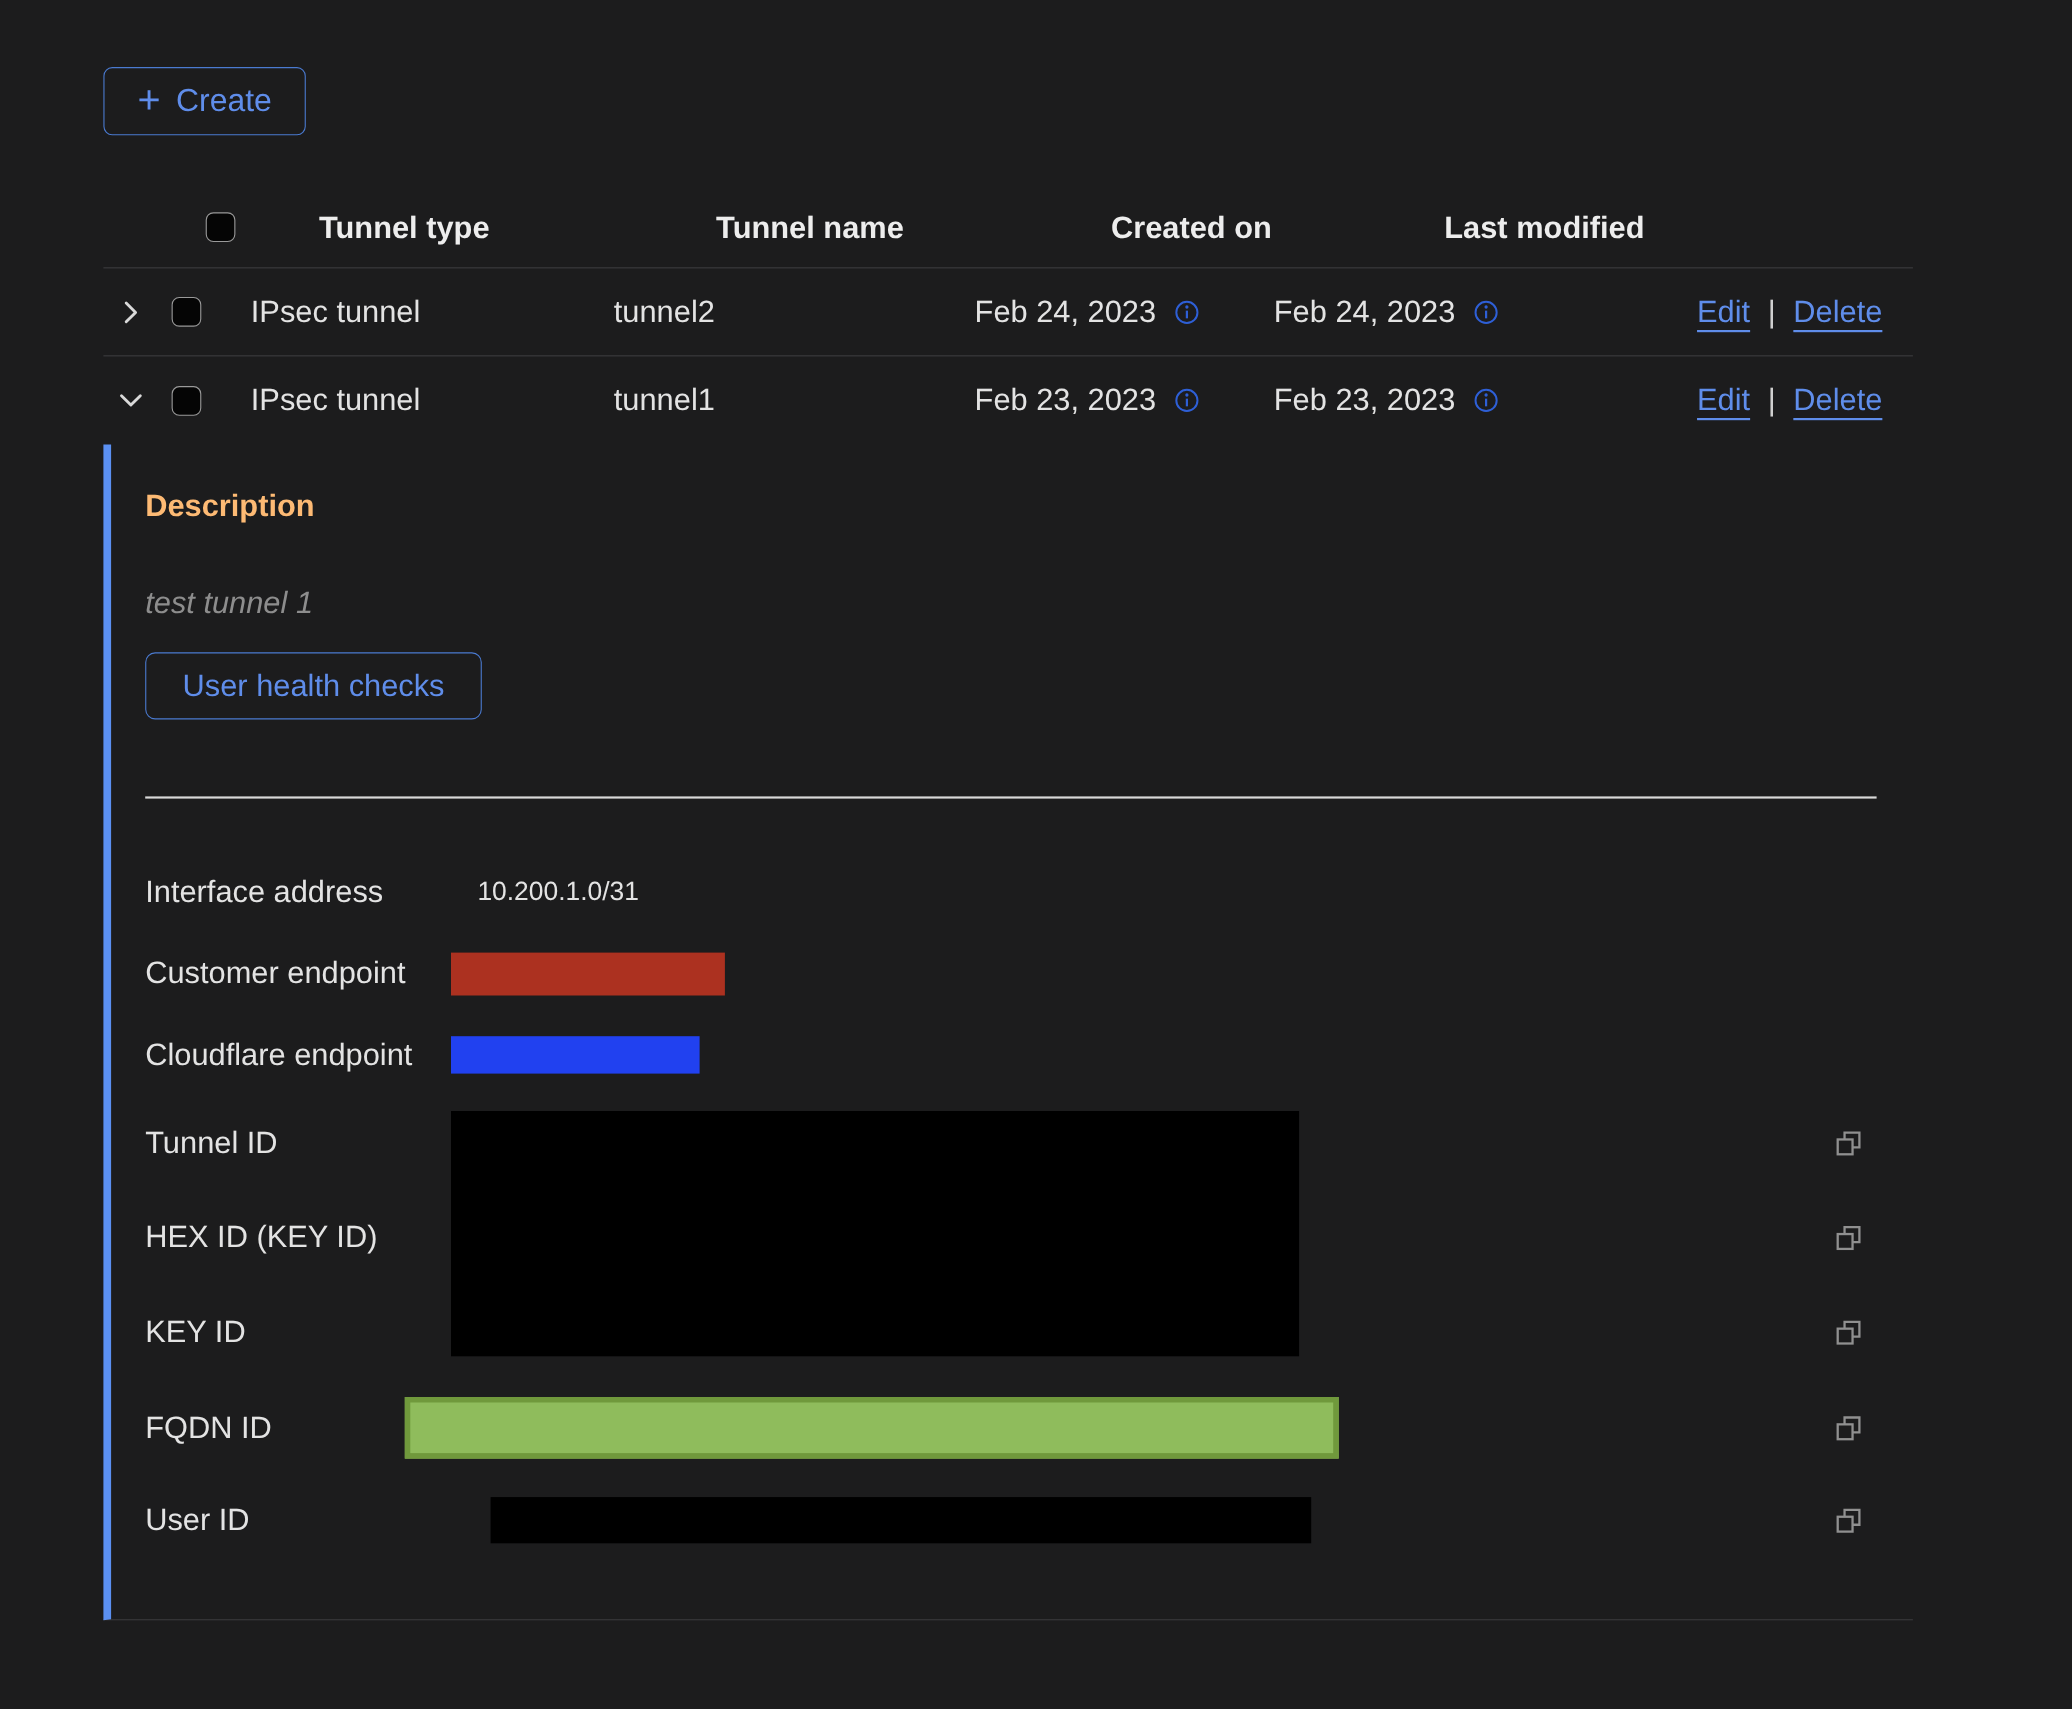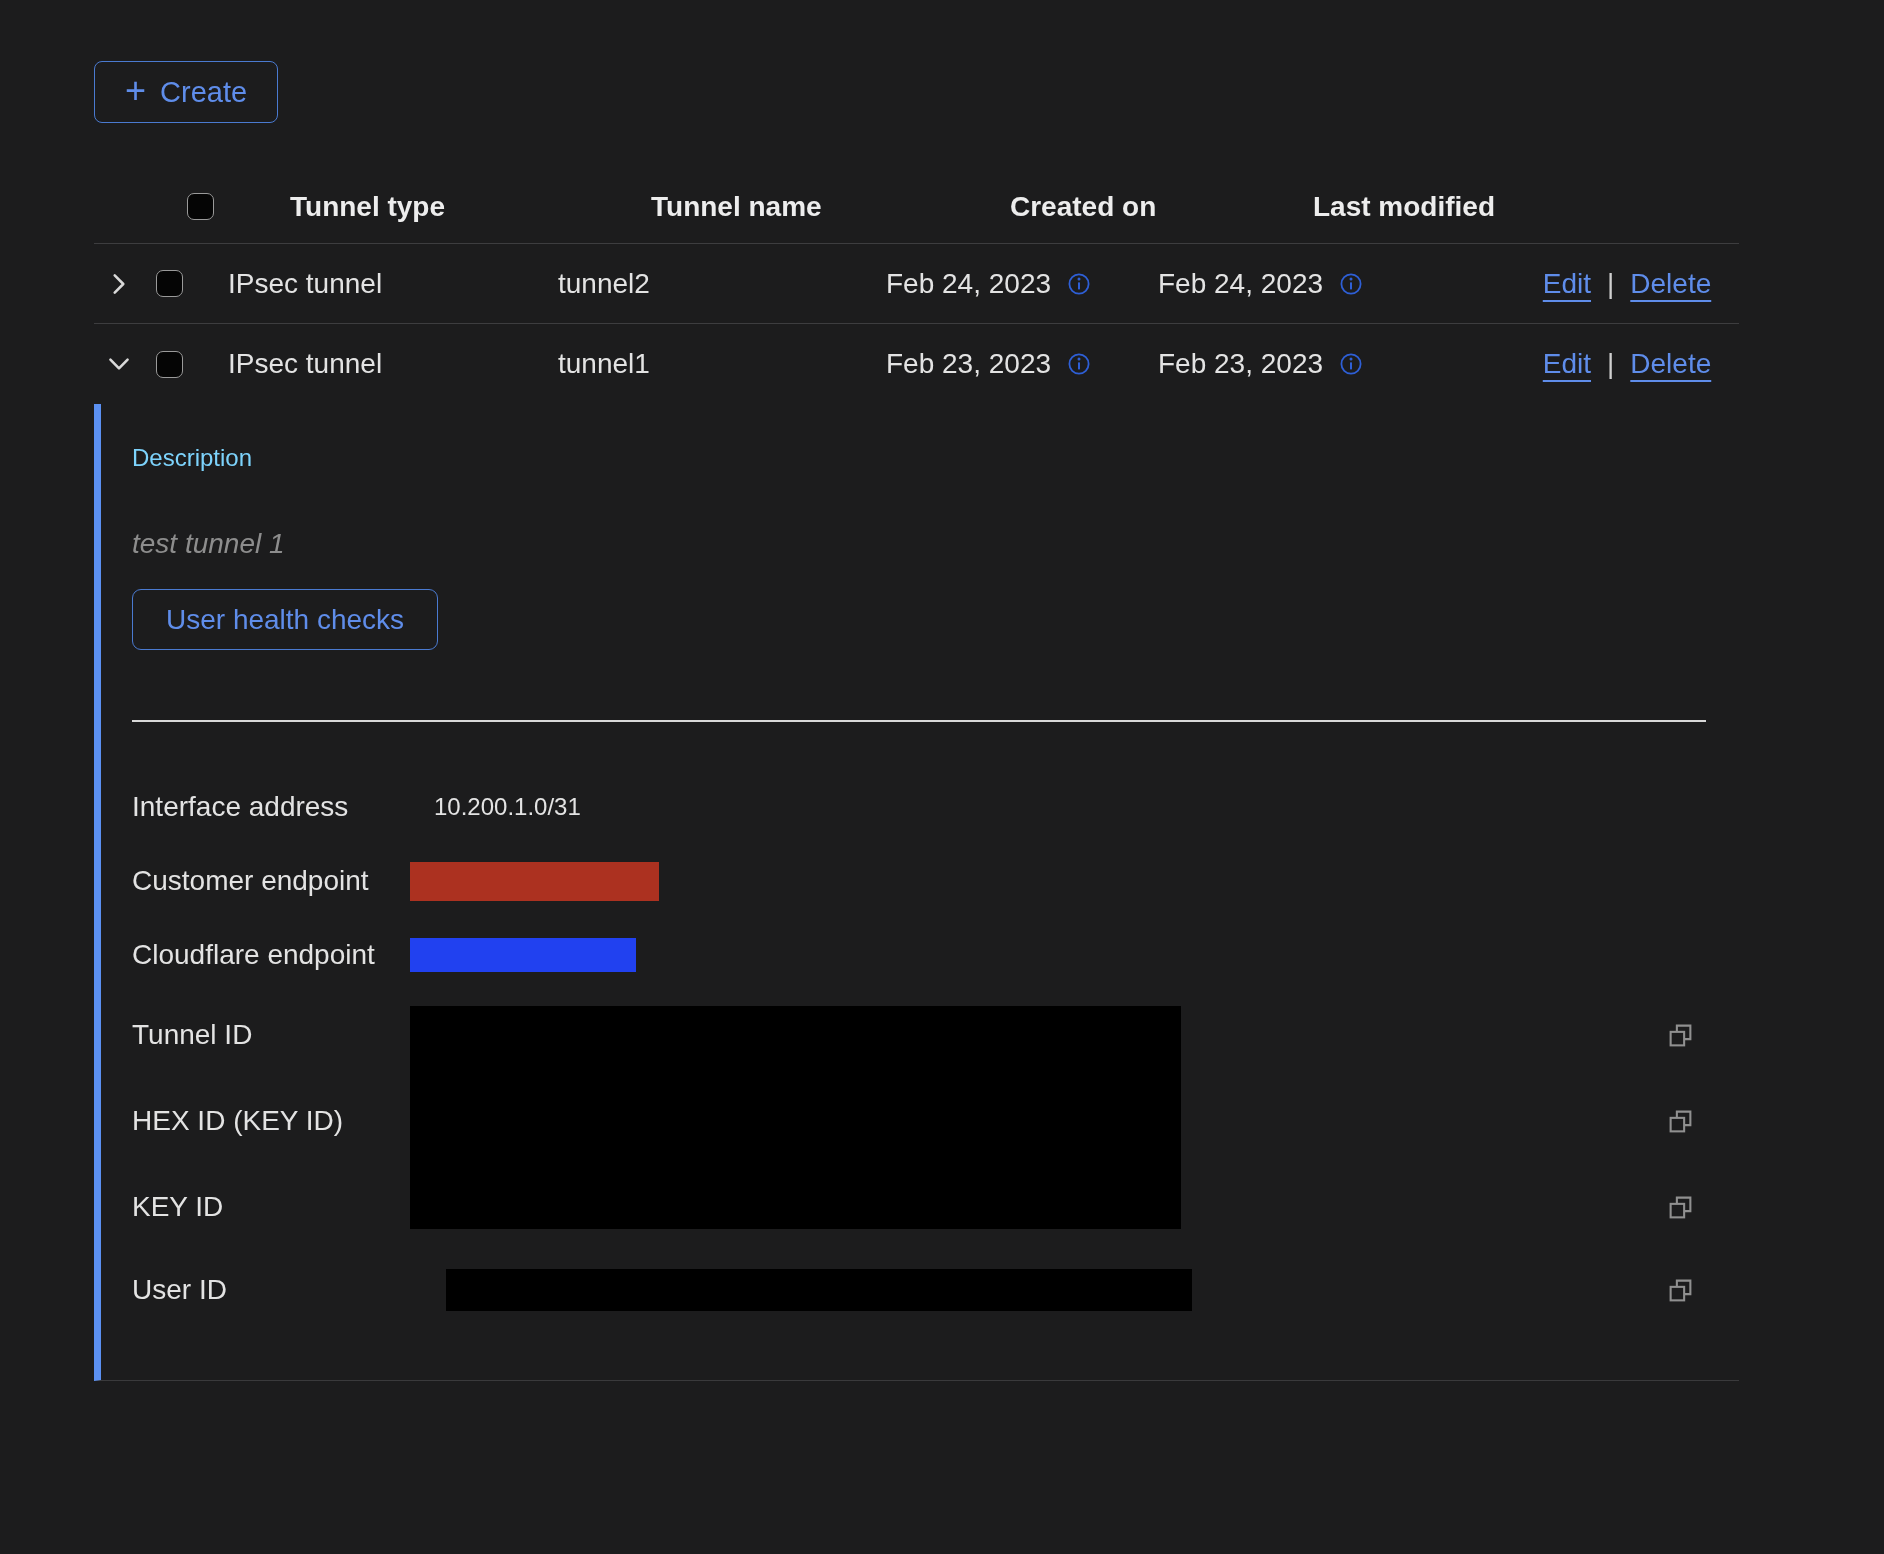--- a/index.html
+++ b/index.html
@@ -47,21 +47,21 @@
   .chev{width:30px;height:30px;color:#d9d9d9;cursor:pointer;}
   .info-icon{width:24px;height:24px;color:var(--info-icon-blue);cursor:pointer;flex:0 0 auto;}
   a.action-link{color:var(--accent-blue);text-decoration:underline;text-underline-offset:7px;cursor:pointer;}
   .action-sep{color:#cfcfcf;}
   
   .expanded{
     border-left:7px solid var(--expanded-bar-blue);
     border-bottom:1px solid #3a3a3c;
     padding:40px 0 50px 31px;
   }
-  .desc-label{font-size:24px;font-weight:400;color:#7dd3fc;}
+  .desc-label{font-size:28px;font-weight:700;color:#fdba74;}
   .desc-value{margin-top:56px;font-size:28px;color:var(--text-secondary);font-style:italic;}
   .health-btn{
     margin-top:29px;height:61px;padding:0 33px;background:transparent;
     border:1.5px solid var(--button-border-blue);border-radius:9px;
     color:var(--accent-blue);font-size:28px;cursor:pointer;font-family:inherit;
   }
   .section-divider{margin-top:70px;height:2px;width:1574px;background:var(--section-divider);}
   .detail-row{display:flex;align-items:center;min-height:74px;}
   .detail-row.first{margin-top:48px;}
   .dlabel{width:278px;font-size:28px;color:var(--text-primary);flex:0 0 auto;}
@@ -233,20 +233,30 @@
               </svg>
             </div>
           <div class="icon-cell">
               <svg class="copy-icon" viewBox="0 0 26 26">
                 <use href="#icon-copy"></use>
               </svg>
             </div>
         </div>
       </div>
 
+      <div class="detail-row fqdn">
+        <div class="dlabel">FQDN ID</div>
+        <div class="greenbox"></div>
+        <div class="flexspacer"></div>
+        <div class="row-icon-right">
+            <svg class="copy-icon" viewBox="0 0 26 26">
+              <use href="#icon-copy"></use>
+            </svg>
+          </div>
+      </div>
 
       <div class="detail-row user">
         <div class="dlabel">User ID</div>
         <div class="userbar"></div>
         <div class="flexspacer"></div>
         <div class="row-icon-right">
             <svg class="copy-icon" viewBox="0 0 26 26">
               <use href="#icon-copy"></use>
             </svg>
           </div>

